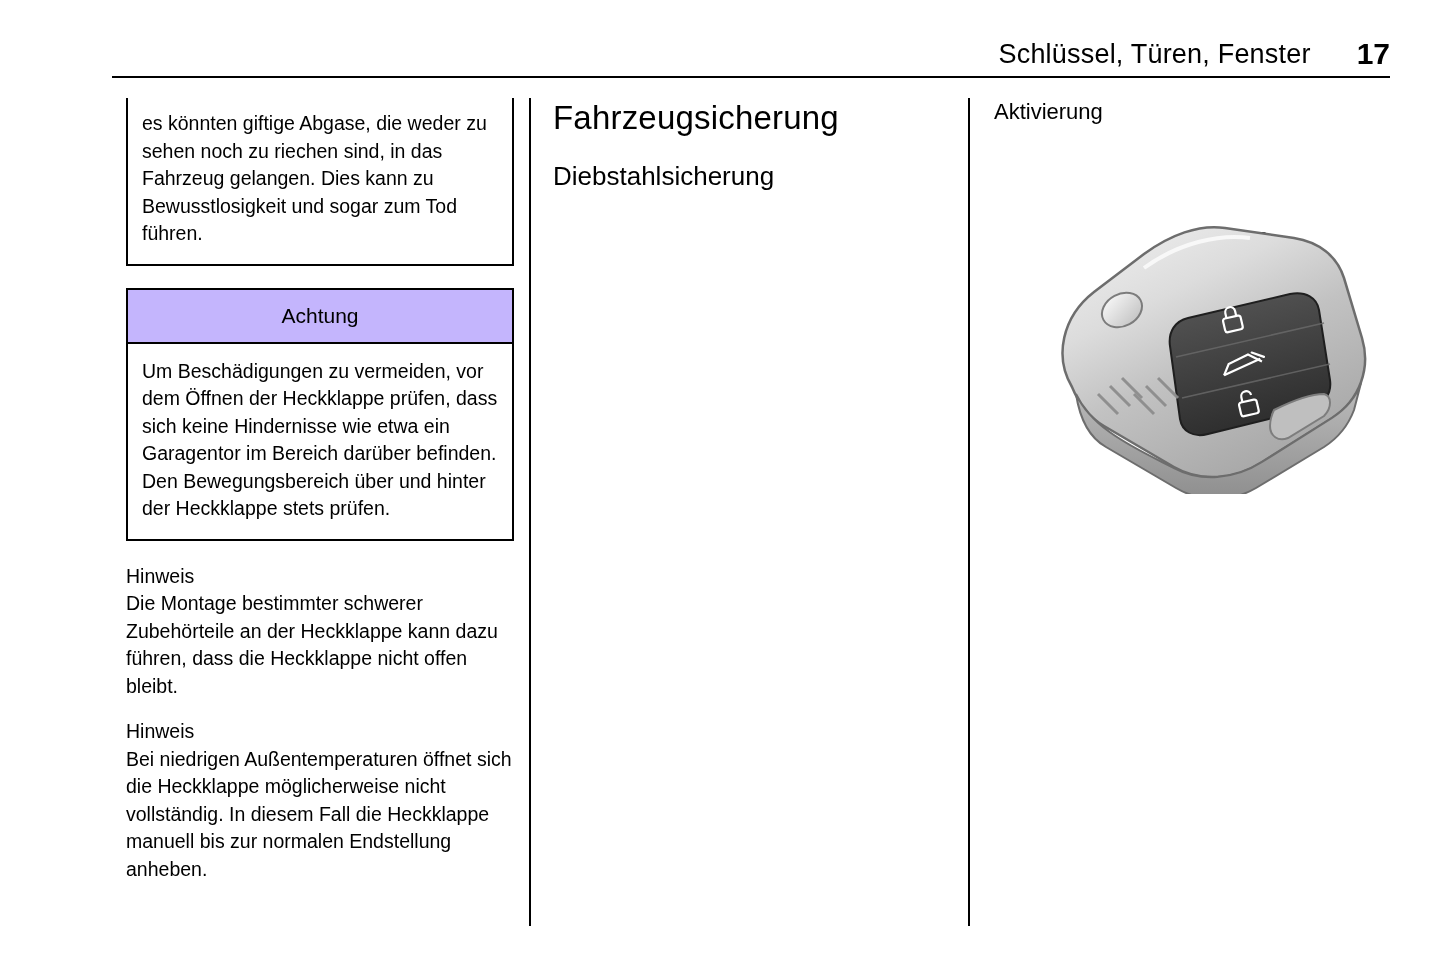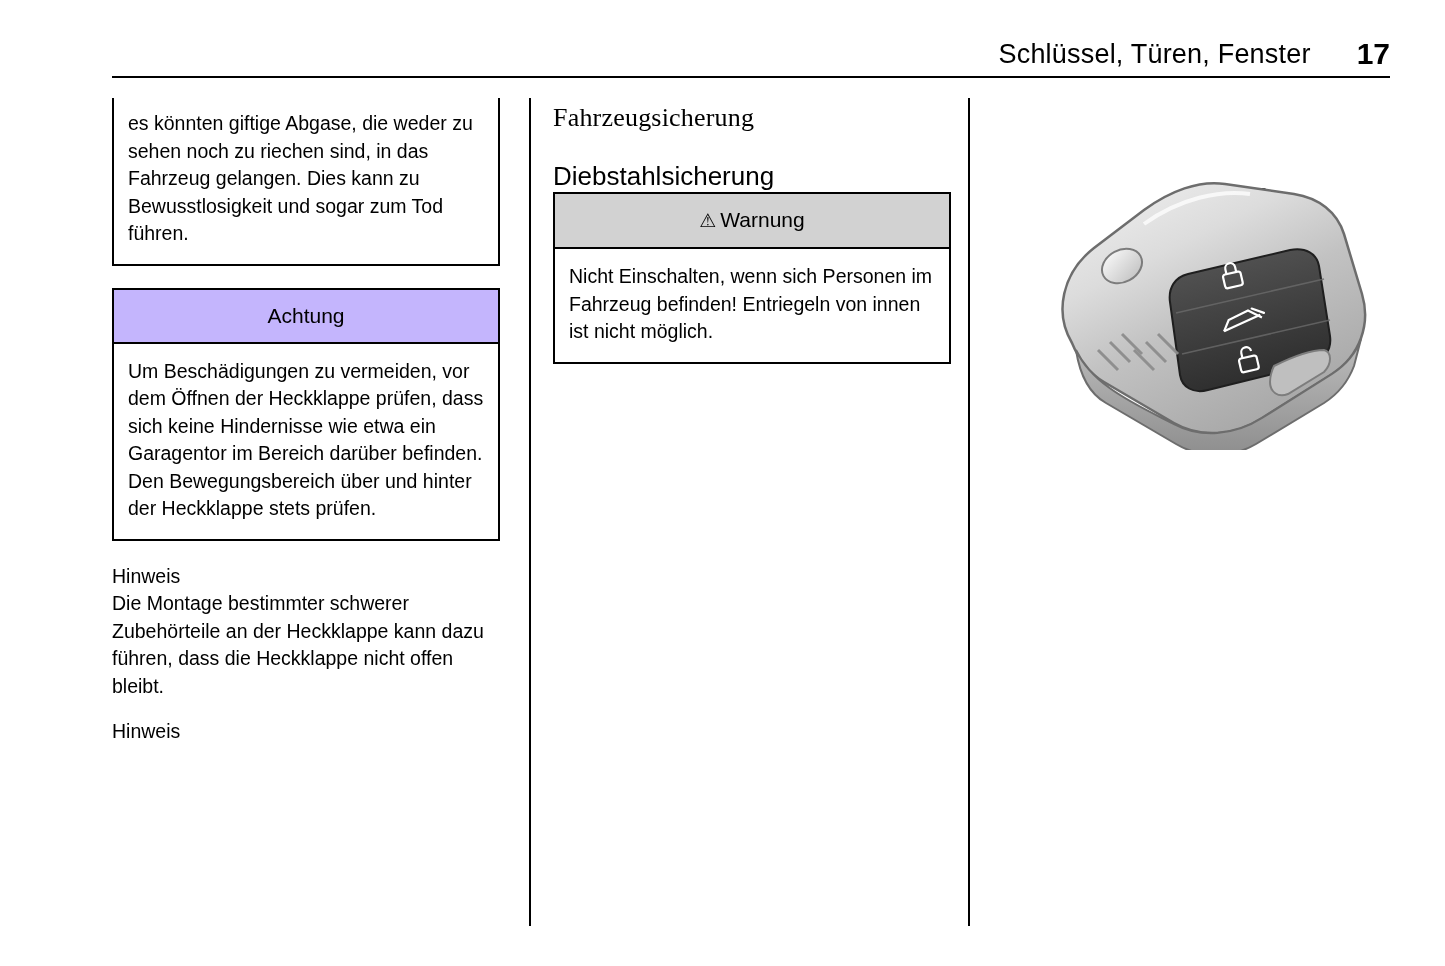--- a/index.html
+++ b/index.html
@@ -51,21 +51,21 @@
     width: 1278px;
     height: 2px;
     background: #000000;
   }
 
   
   .col {
     position: absolute;
     top: 98px;
   }
-  .col-1 { left: 112px; width: 388px; }
+  .col-1 { left: 126px; width: 388px; }
   .col-2 { left: 553px; width: 398px; }
   .col-3 { left: 994px; width: 400px; }
 
   .col-divider {
     position: absolute;
     width: 2px;
     background: #000000;
     top: 98px;
     height: 828px;
   }
@@ -119,26 +119,25 @@
   }
   .box.first-fragment .box-body {
     padding-top: 12px;
   }
   .box.first-fragment {
     border-top: none;
   }
 
   
   h1.sec-title {
-    font-size: 26px;
+    font-size: 33px;
     font-weight: normal;
     margin: 0 0 22px 0;
     line-height: 40px;
     letter-spacing: 0.2px;
-    font-family: Liberation Serif, serif;
   }
   h2.sub-title {
     font-size: 26px;
     font-weight: normal;
     margin: 0 0 0 0;
     line-height: 32px;
   }
   h3.sub-sub-title {
     font-size: 22px;
     font-weight: normal;
@@ -206,41 +205,37 @@
       <div class="box-body">Um Beschädigungen zu vermeiden, vor dem Öffnen der Heckklappe prüfen, dass sich keine Hindernisse wie etwa ein Garagentor im Bereich darüber befinden. Den Bewegungsbereich über und hinter der Heckklappe stets prüfen.</div>
     </div>
 
     <div class="note-block">
       <p class="note-label">Hinweis</p>
       <p class="body-text">Die Montage bestimmter schwerer Zubehörteile an der Heckklappe kann dazu führen, dass die Heckklappe nicht offen bleibt.</p>
     </div>
 
     <div class="note-block">
       <p class="note-label">Hinweis</p>
+      <p class="body-text">Bei niedrigen Außentemperaturen öffnet sich die Heckklappe möglicherweise nicht vollständig. In diesem Fall die Heckklappe manuell bis zur normalen Endstellung anheben.</p>
     </div>
 
   </div>
 
   <div class="col col-2">
 
     <h1 class="sec-title">Fahrzeugsicherung</h1>
     <h2 class="sub-title">Diebstahlsicherung</h2>
 
-    <div class="box">
-      <div class="box-title warn">
-        <span class="warn-icon">⚠</span><span>Warnung</span>
-      </div>
-      <div class="box-body">Nicht Einschalten, wenn sich Personen im Fahrzeug befinden! Entriegeln von innen ist nicht möglich.</div>
-    </div>
 
 
   </div>
 
   <div class="col col-3">
 
+    <h3 class="sub-sub-title">Aktivierung</h3>
 
     <div class="figure">
       <span class="fig-2x">2x</span>
 
       <svg class="key-svg" width="400" height="352" viewBox="0 0 400 352">
         <defs>
           <linearGradient id="bodyGrad" x1="0" y1="0" x2="0.6" y2="1">
             <stop offset="0%" stop-color="#f2f2f2"></stop>
             <stop offset="35%" stop-color="#dcdcdc"></stop>
             <stop offset="60%" stop-color="#c2c2c2"></stop>

